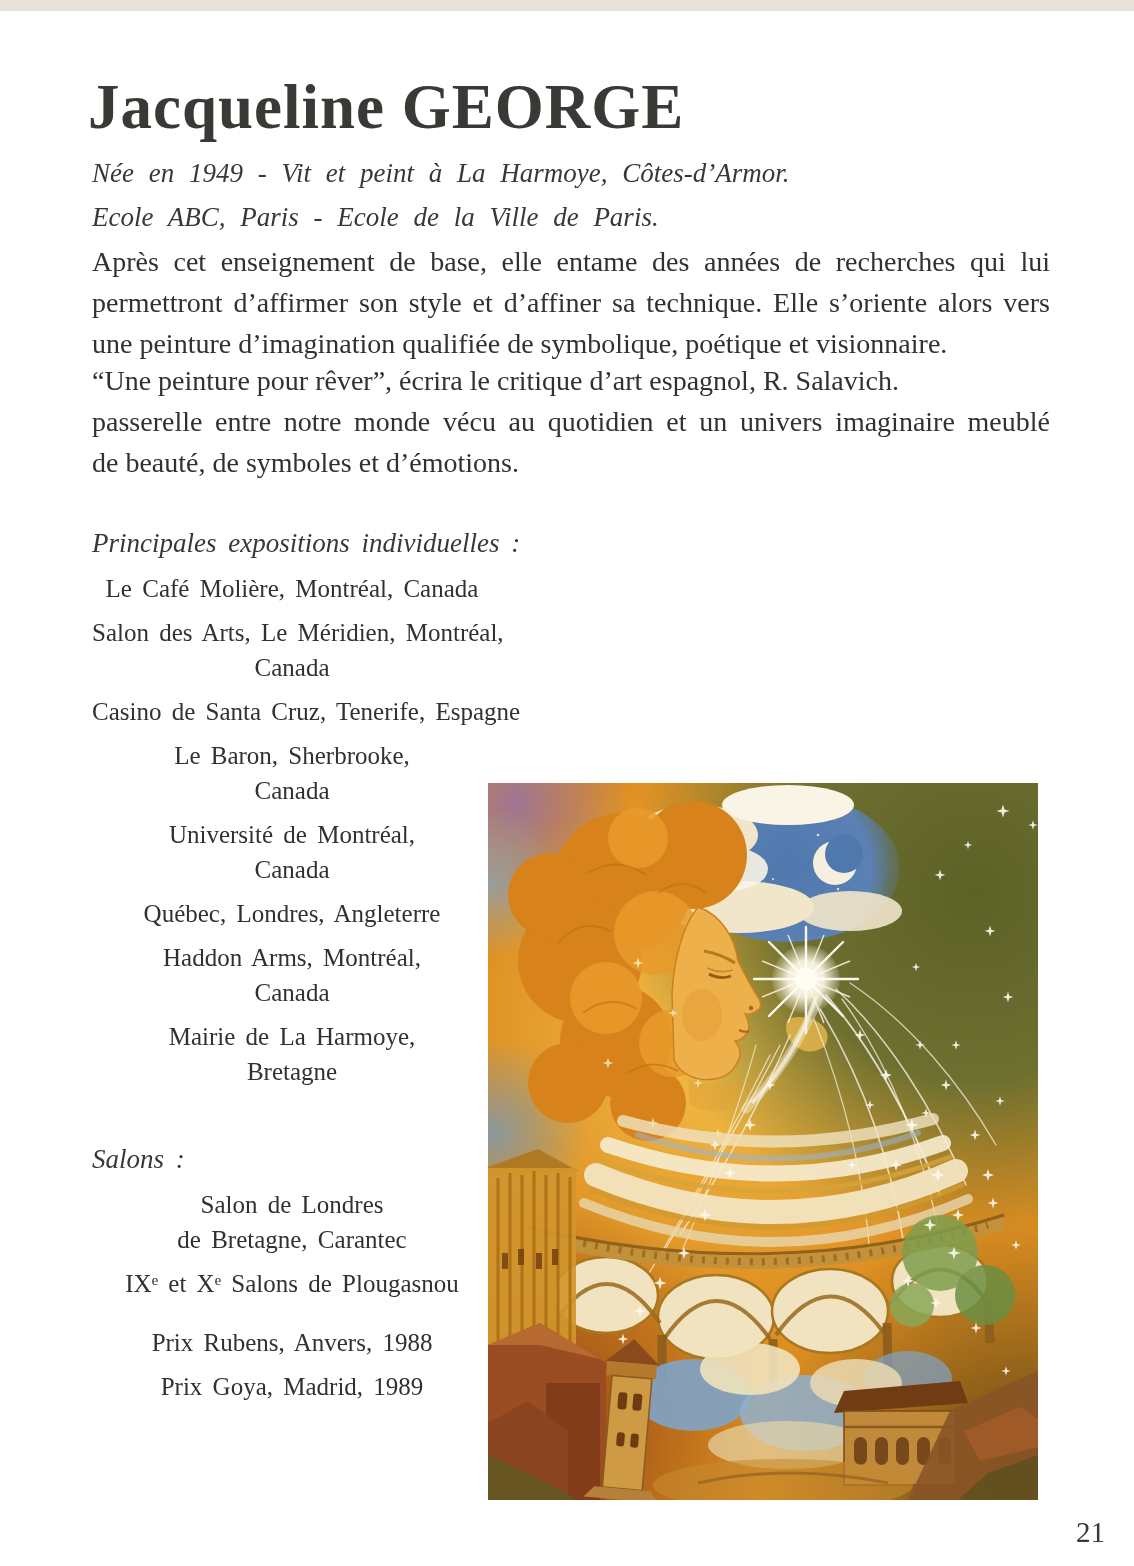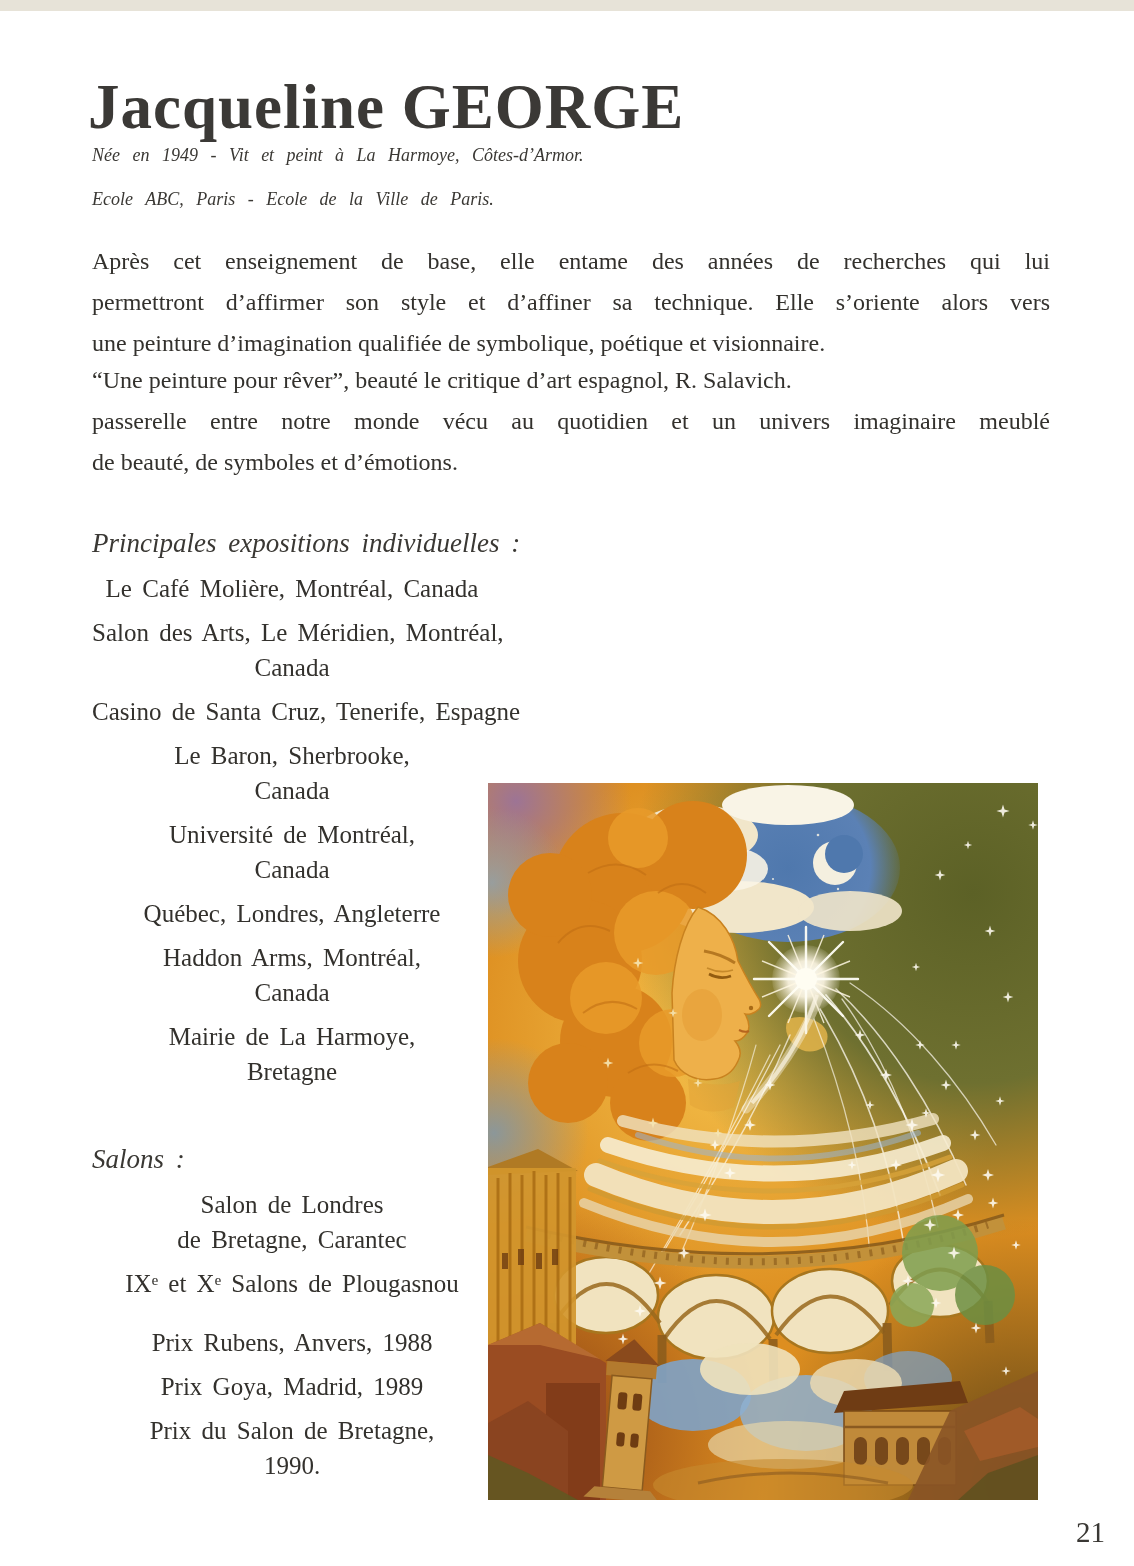--- a/index.html
+++ b/index.html
@@ -7,22 +7,22 @@
     position:relative;width:1134px;height:1566px;margin:11px auto;
     background:#ffffff;overflow:hidden;
     font-family:"Liberation Serif","DejaVu Serif",serif;
     color:#34322e;
   }
   .abs{position:absolute;}
   #title{
     left:88px;top:20px;font-size:63px;font-weight:700;letter-spacing:1px;
     color:#3b3936;line-height:1.1;white-space:nowrap;
   }
-  #intro{left:92px;top:122px;font-style:italic;font-size:18px;line-height:44px;word-spacing:8px;white-space:nowrap;color:#3a3834;}
-  .para{left:92px;width:958px;font-size:24px;line-height:41px;color:#33312d;}
+  #intro{left:92px;top:140px;font-style:italic;font-size:27px;line-height:44px;word-spacing:8px;white-space:nowrap;color:#3a3834;}
+  .para{left:92px;width:958px;font-size:28px;line-height:41px;color:#33312d;}
   #p1{top:230px;}
   #p2{top:349px;}
   #p3{top:390px;}
   .para .tline{text-align:left;}
   .para .tline.just{text-align:justify;text-align-last:justify;}
   .listblock{left:92px;width:400px;font-size:25px;color:#33312d;}
   #expositions{top:514px;}
   #salons{top:1130px;}
   #prix{top:1314px;}
   .heading{font-style:italic;font-size:27px;line-height:36px;margin-bottom:10px;word-spacing:5px;white-space:nowrap;color:#3a3834;}
@@ -42,21 +42,21 @@
       <div class="tline">Née en 1949 - Vit et peint à La Harmoye, Côtes-d’Armor.</div>
       <div class="tline">Ecole ABC, Paris - Ecole de la Ville de Paris.</div>
     </div>
 
   <div class="abs para" id="p1">
       <div class="tline just">Après cet enseignement de base, elle entame des années de recherches qui lui</div>
       <div class="tline just">permettront d’affirmer son style et d’affiner sa technique. Elle s’oriente alors vers</div>
       <div class="tline">une peinture d’imagination qualifiée de symbolique, poétique et visionnaire.</div>
     </div>
   <div class="abs para" id="p2">
-      <div class="tline">“Une peinture pour rêver”, beauté le critique d’art espagnol, R. Salavich.</div>
+      <div class="tline">“Une peinture pour rêver”, écrira le critique d’art espagnol, R. Salavich.</div>
     </div>
   <div class="abs para" id="p3">
       <div class="tline just">passerelle entre notre monde vécu au quotidien et un univers imaginaire meublé</div>
       <div class="tline">de beauté, de symboles et d’émotions.</div>
     </div>
 
   <div class="abs listblock" id="expositions">
     <div class="heading">Principales expositions individuelles :</div>
     <div>
         <div class="item">
@@ -104,24 +104,20 @@
       </div>
   </div>
 
   <div class="abs listblock" id="prix">
     <div>
         <div class="item">
           <div class="tline">Prix Rubens, Anvers, 1988</div>
         </div>
         <div class="item">
           <div class="tline">Prix Goya, Madrid, 1989</div>
-        </div>
-        <div class="item">
-          <div class="tline">Prix du Salon de Bretagne,</div>
-          <div class="tline">1990.</div>
         </div>
       </div>
   </div>
 
   <div class="abs" id="painting">
     <svg width="550" height="717" viewBox="0 0 550 717" role="img">
       <defs>
         <radialGradient id="gGold" gradientUnits="userSpaceOnUse" cx="250" cy="250" r="280">
           <stop offset="0" stop-color="#f6c44e"></stop>
             <stop offset="1" stop-color="#f6c44e" stop-opacity="0"></stop>

